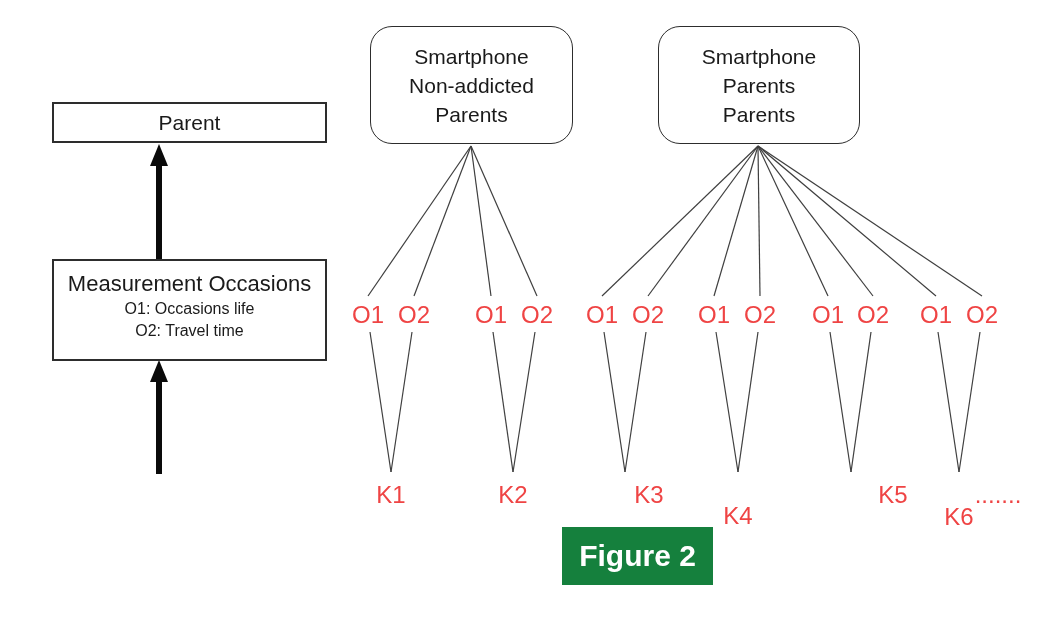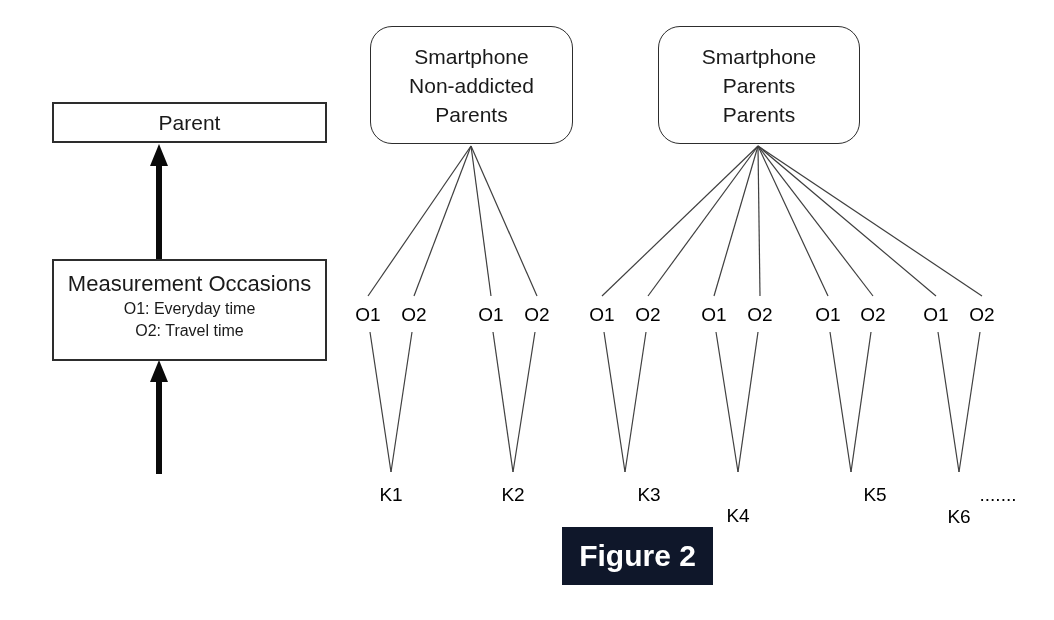--- a/index.html
+++ b/index.html
@@ -56,36 +56,36 @@
   #kid-box      { left: 22px; top: 474px; width: 275px; height: 42px; font-size: 21px; }
   #mo-box       { left: 22px; top: 259px; width: 275px; height: 102px; padding: 4px 0 12px 0; }
   .mo-title     { font-size: 22px; line-height: 28px; }
   .mo-sub       { font-size: 16px; line-height: 22px; }
   #group-a      { left: 370px; top: 26px; width: 203px; height: 118px; }
   #group-b      { left: 658px; top: 26px; width: 202px; height: 118px; }
   .bold         { font-weight: normal; }
   .node-label {
     position: absolute;
     transform: translateX(-50%);
-    font-size: 19px;
+    font-size: 24px;
     line-height: 24px;
     white-space: nowrap;
-    color: #000000;
+    color: #ef4444;
   }
   .label-row {
     position: absolute;
     left: 0; top: 0;
     width: 100%; height: 100%;
     pointer-events: none;
   }
   #figure-label {
     position: absolute;
     left: 562px; top: 527px;
     width: 151px; height: 58px;
-    background: #0f172a;
+    background: #15803d;
     color: #ffffff;
     font-size: 30px;
     font-weight: bold;
     display: flex;
     align-items: center;
     justify-content: center;
   }
 </style>
 </head>
 <body>
@@ -126,21 +126,21 @@
       <line x1="938" y1="332" x2="959" y2="472" class="thin"></line>
       <line x1="980" y1="332" x2="959" y2="472" class="thin"></line>
     </svg>
 
   <div class="box plain" id="parent-box">
     <span>Parent</span>
   </div>
 
   <div class="box plain" id="mo-box">
     <div class="mo-title">Measurement Occasions</div>
-    <div class="mo-sub">O1: Everyday time</div>
+    <div class="mo-sub">O1: Occasions life</div>
     <div class="mo-sub">O2: Travel time</div>
   </div>
 
 
   <div class="box rounded" id="group-a">
     <div>Smartphone</div>
     <div class="bold">Non-addicted</div>
     <div>Parents</div>
   </div>
 
@@ -162,21 +162,21 @@
       <span class="node-label" style="left: 828px; top: 303px;">O1</span>
       <span class="node-label" style="left: 873px; top: 303px;">O2</span>
       <span class="node-label" style="left: 936px; top: 303px;">O1</span>
       <span class="node-label" style="left: 982px; top: 303px;">O2</span>
     </div>
   <div class="label-row" id="k-row">
       <span class="node-label" style="left: 391px; top: 483px;">K1</span>
       <span class="node-label" style="left: 513px; top: 483px;">K2</span>
       <span class="node-label" style="left: 625px; top: 483px; margin-left: 24px;">K3</span>
       <span class="node-label" style="left: 738px; top: 504px;">K4</span>
-      <span class="node-label" style="left: 875px; top: 483px; text-align: center;">K5</span>
+      <span class="node-label" style="left: 893px; top: 483px; text-align: center;">K5</span>
       <span class="node-label" style="left: 959px; top: 505px;">K6</span>
       <span class="node-label" style="left: 998px; top: 483px;">.......</span>
     </div>
 
   <div id="figure-label">
     <span>Figure 2</span>
   </div>
 
 </div>
 

